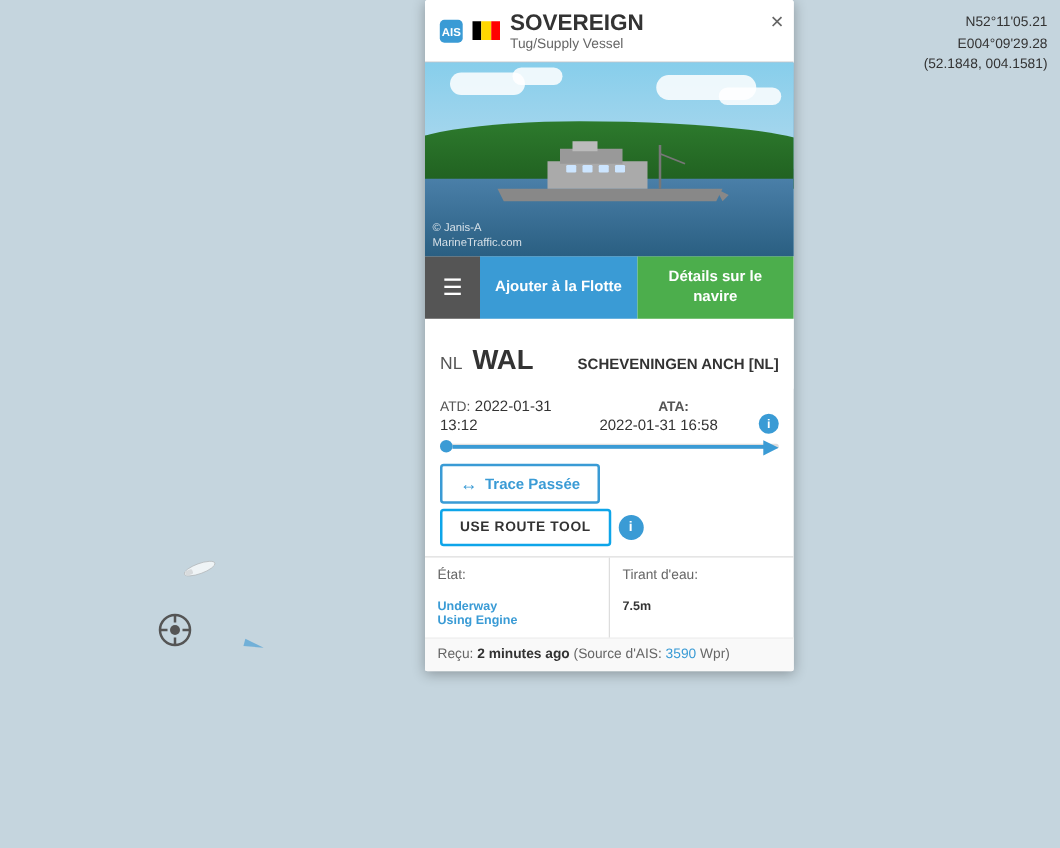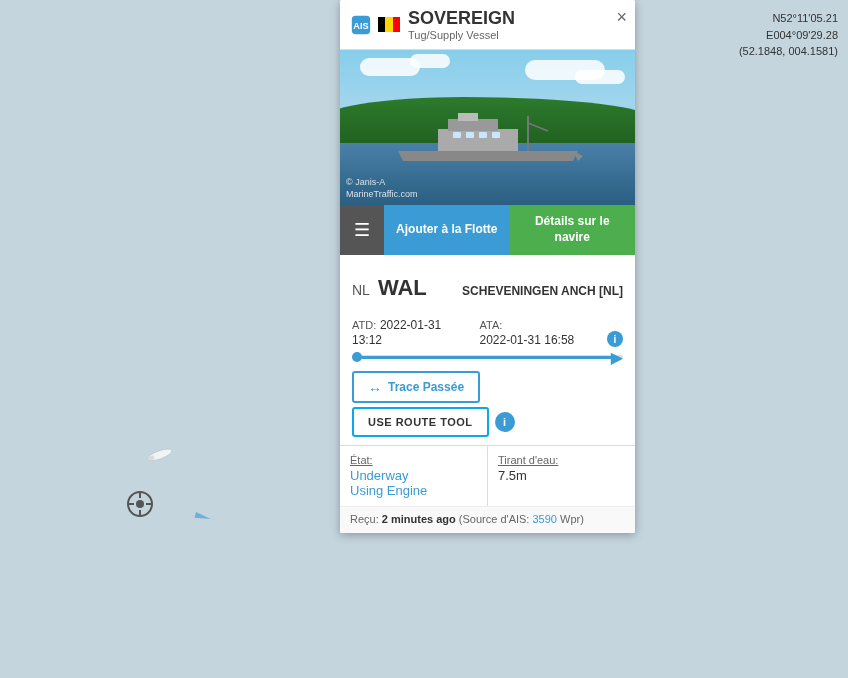--- a/index.html
+++ b/index.html
@@ -334,26 +334,25 @@
     .stat-cell {
       flex: 1;
       padding: 8px 10px;
       border-right: 1px solid #ddd;
     }
     .stat-cell:last-child { border-right: none; }
     .stat-label {
       font-size: 11px;
       color: #666;
       display: block;
-      margin-bottom: 2px;
-      text-decoration: underline;
+      margin-bottom: 14px;
     }
     .stat-value {
-      font-size: 13px;
-      font-weight: normal;
+      font-size: 10px;
+      font-weight: bold;
       color: #333;
     }
     .stat-value.blue { color: #3a9bd5; }
 
     
     .received-row {
       padding: 6px 10px 8px;
       font-size: 11px;
       color: #666;
       background: #f9f9f9;
@@ -515,21 +514,21 @@
       </div>
     </div>
   </div>
 
   <div class="times-row">
     <div class="time-block">
       <span class="time-label">ATD:</span>
       <span class="time-value">2022-01-31 13:12</span>
     </div>
     <div class="time-block">
-      <span class="time-label" style="font-weight:normal;">ATA:</span><br>
+      <span class="time-label" style="font-weight:bold;margin-left:47px;">ATA:</span><br>
       <span class="time-value">2022-01-31 16:58</span>
     </div>
     <div class="info-icon">i</div>
   </div>
 
   <div class="progress-container">
     <div class="progress-track">
       <div class="progress-dot-start"></div>
       <div class="progress-line"></div>
       <span class="progress-arrow">▶</span>

